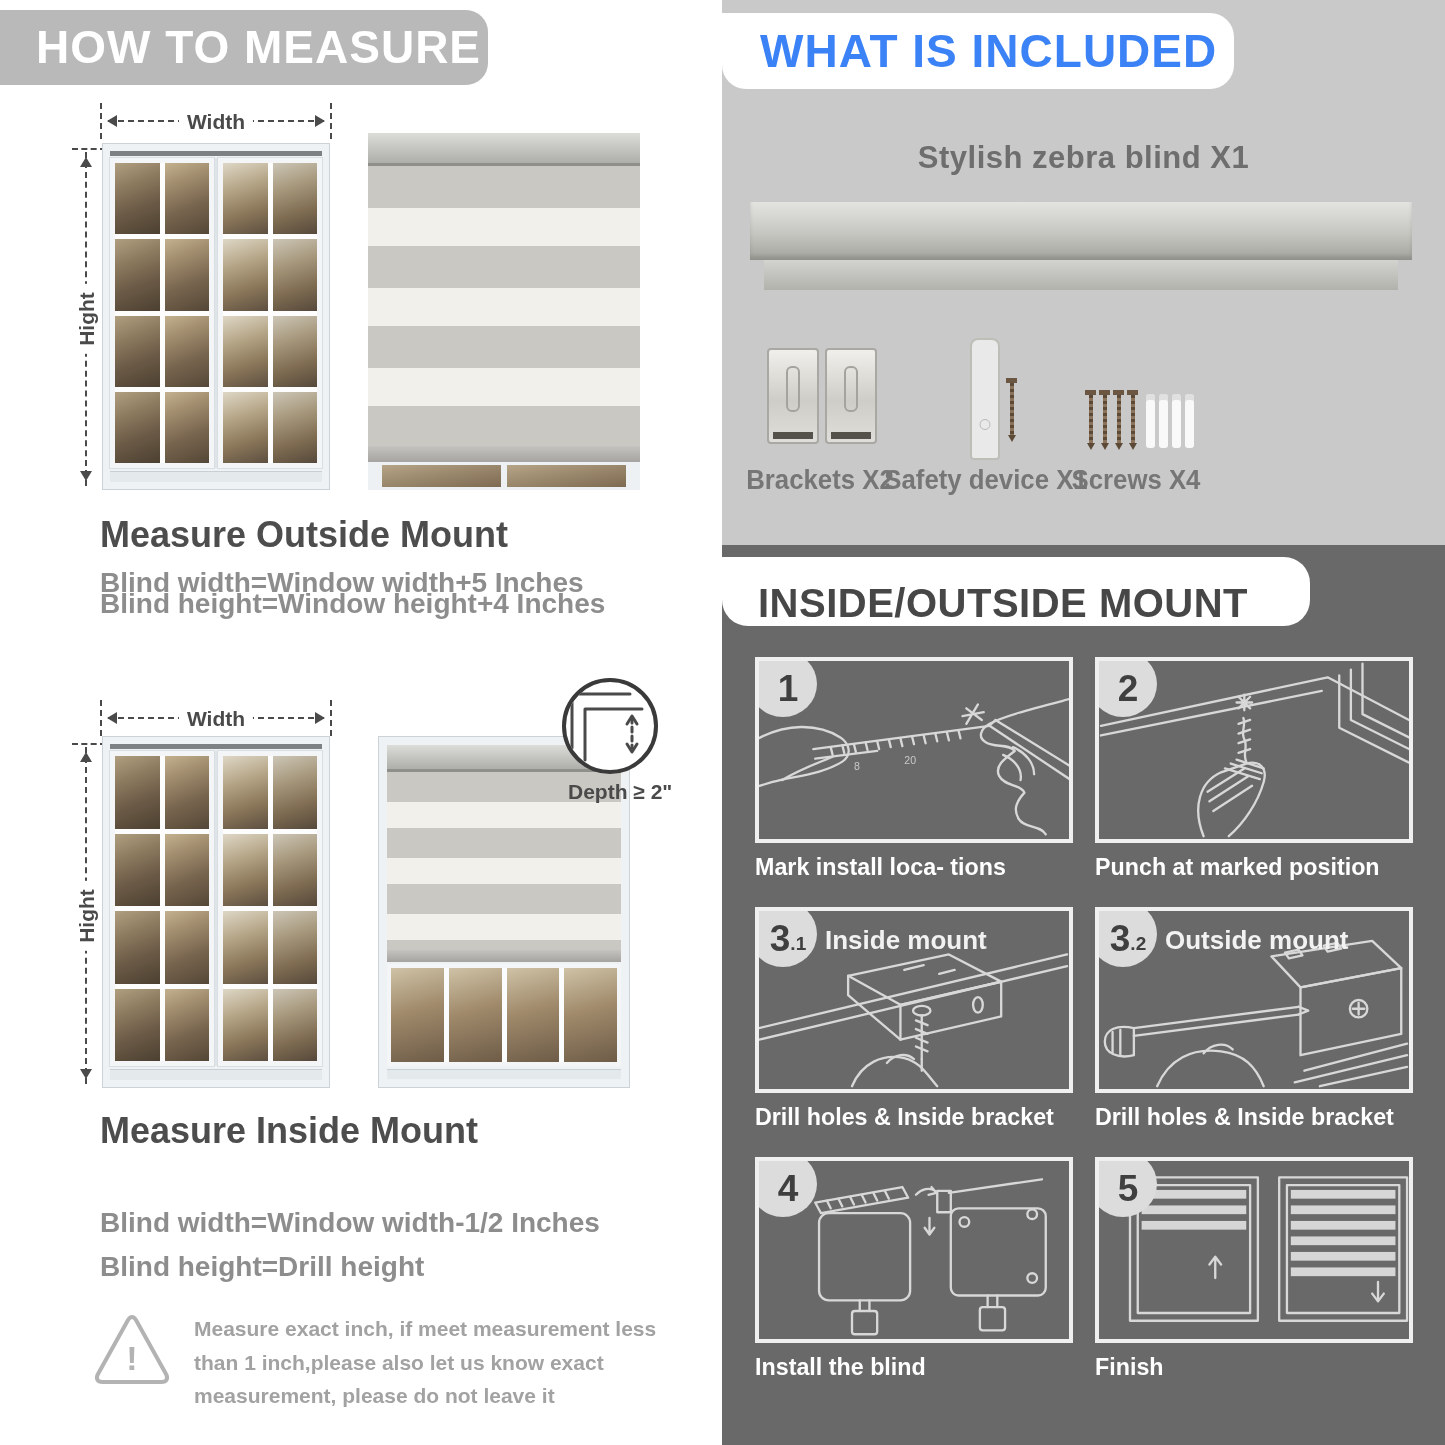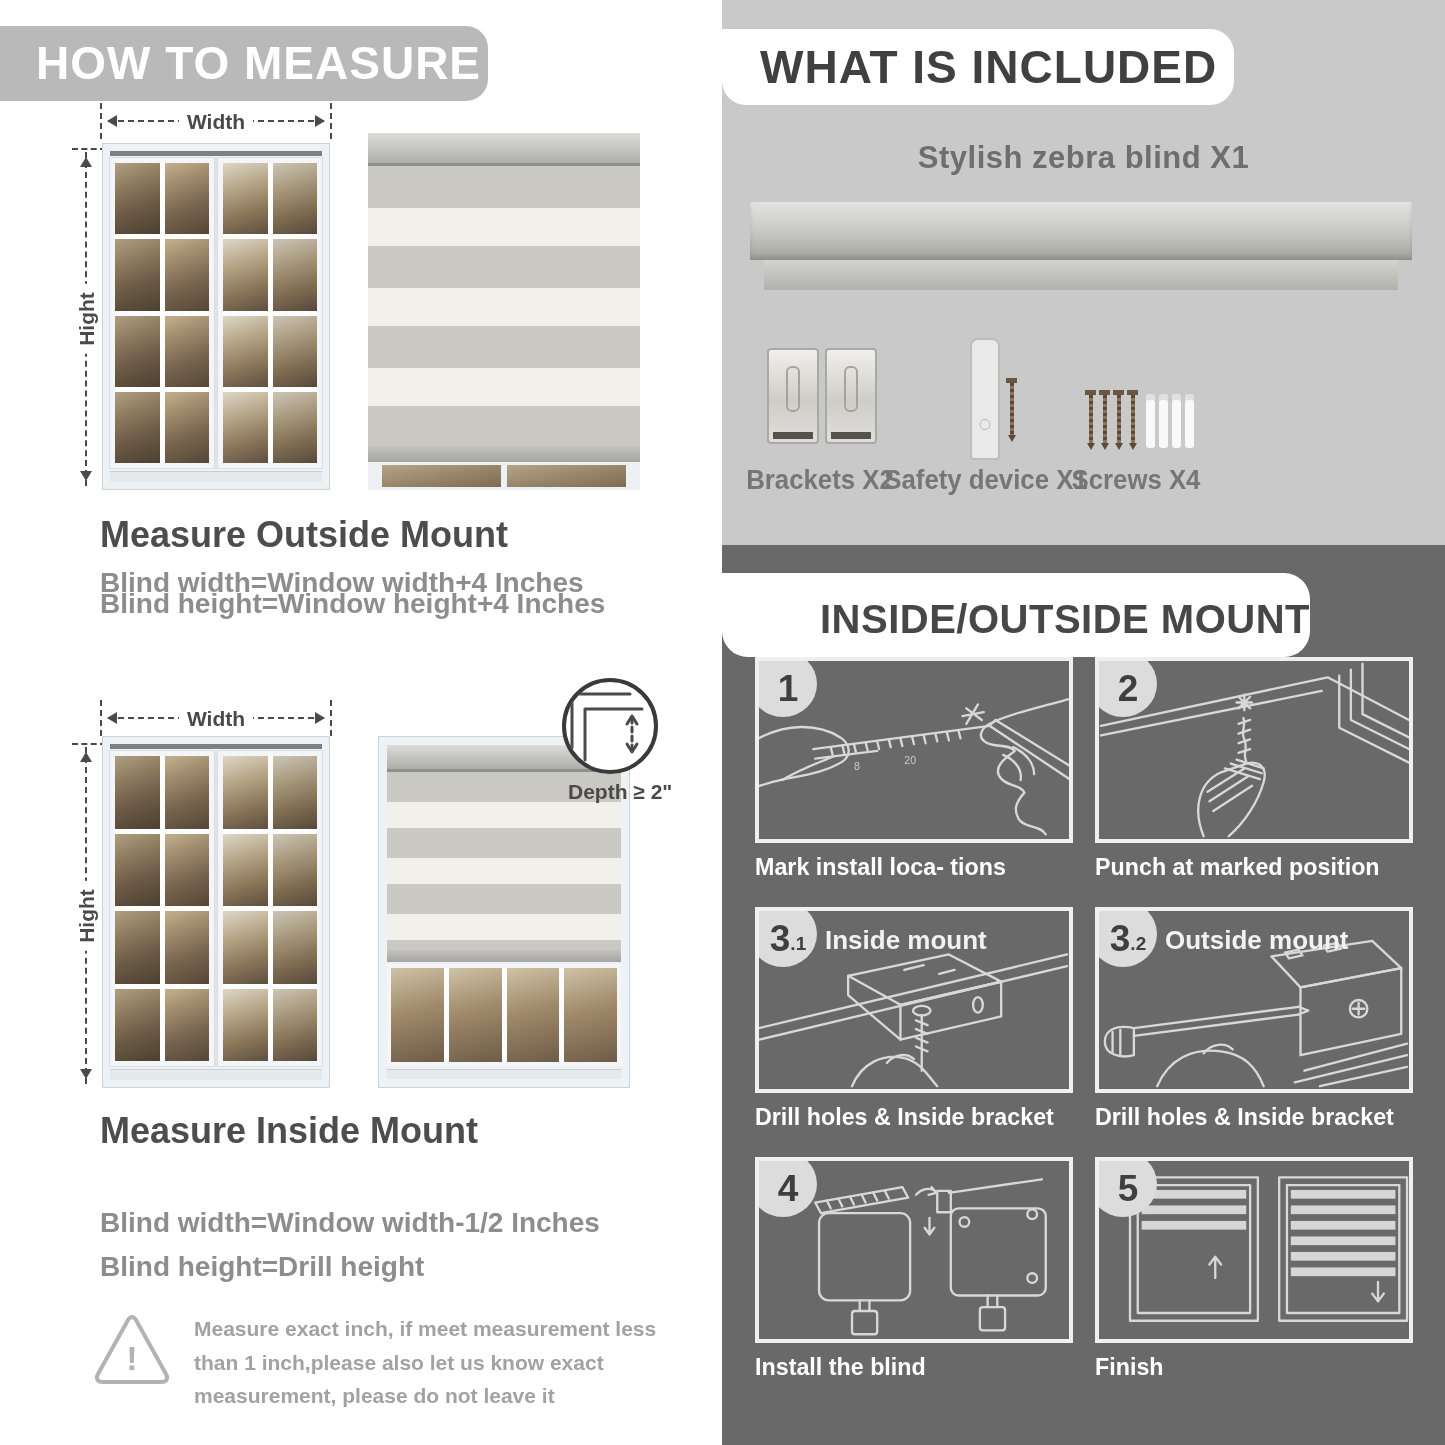--- a/index.html
+++ b/index.html
@@ -1,29 +1,29 @@
 <!DOCTYPE html>
 <html><head>
 <meta charset="utf-8">
 <style>
   html,body{margin:0;padding:0;background:#fff;}
   .canvas{position:relative;width:1445px;height:1445px;background:#ffffff;
     font-family:"Liberation Sans",sans-serif;overflow:hidden;}
 
   
-  .pill{position:absolute;box-sizing:border-box;font-weight:bold;white-space:nowrap;margin-top:16px;}
+  .pill{position:absolute;box-sizing:border-box;font-weight:bold;white-space:nowrap;}
   .pill-left{left:0;top:10px;width:488px;height:75px;background:#b9b9b9;
     border-radius:0 22px 22px 0;color:#ffffff;font-size:46px;line-height:75px;
     padding-left:36px;letter-spacing:1px;}
   .pill-included{left:0;top:13px;width:512px;height:76px;background:#ffffff;
-    border-radius:0 24px 24px 24px;color:#404040;font-size:46px;line-height:76px;
+    border-radius:0 24px 24px 24px;color:#3b82f6;font-size:46px;line-height:76px;
     padding-left:38px;letter-spacing:1px;}
-  .pill-mount{left:0;top:12px;width:588px;height:84px;background:#ffffff;
+  .pill-mount{left:0;top:12px;width:588px;height:69px;background:#ffffff;
     border-radius:0 26px 26px 26px;color:#474747;font-size:40px;line-height:92px;
-    padding-left:36px;letter-spacing:.5px;text-align:right;}
+    padding-left:36px;letter-spacing:.5px;}
 
   
   .sec-title{position:absolute;font-size:36px;font-weight:bold;color:#4d4d4d;white-space:nowrap;}
   .sec-line{position:absolute;font-size:28px;font-weight:bold;color:#8d8d8d;white-space:nowrap;}
 
   
   .measure-w{position:absolute;width:232px;height:26px;}
   .measure-w .tick{position:absolute;top:-6px;height:36px;border-left:2px dashed #4a4a4a;}
   .measure-w .dash{position:absolute;left:8px;right:8px;top:11px;border-top:2px dashed #4a4a4a;}
   .measure-w .lbl{position:absolute;left:50%;top:0;transform:translateX(-50%);
@@ -185,21 +185,21 @@
     <div class="blind-cassette"></div>
     <div class="blind-stripes"></div>
     <div class="blind-rail"></div>
     <div class="blind-sliver">
       <div></div>
         <div></div>
     </div>
   </div>
 
   <div class="sec-title" style="left:100px;top:514px;">Measure Outside Mount</div>
-  <div class="sec-line" style="left:100px;top:567px;">Blind width=Window width+4 Inches</div>
+  <div class="sec-line" style="left:100px;top:567px;">Blind width=Window width+5 Inches</div>
   <div class="sec-line" style="left:100px;top:588px;">Blind height=Window height+4 Inches</div>
 
   <div class="measure-w" style="left:100px;top:706px;">
     <div class="tick" style="left:0;"></div>
     <div class="tick" style="right:0;"></div>
     <div class="dash"></div>
     <div class="tri l"></div>
     <div class="tri r"></div>
     <span class="lbl">Width</span>
   </div>

